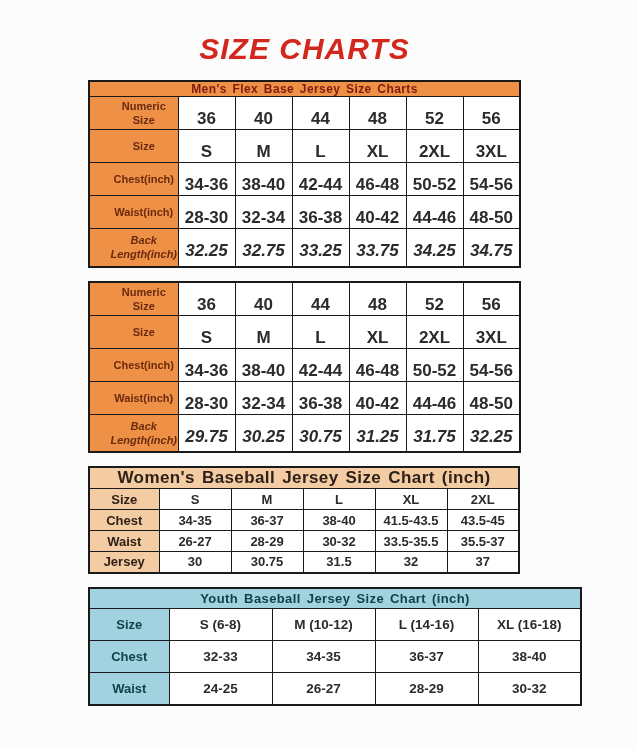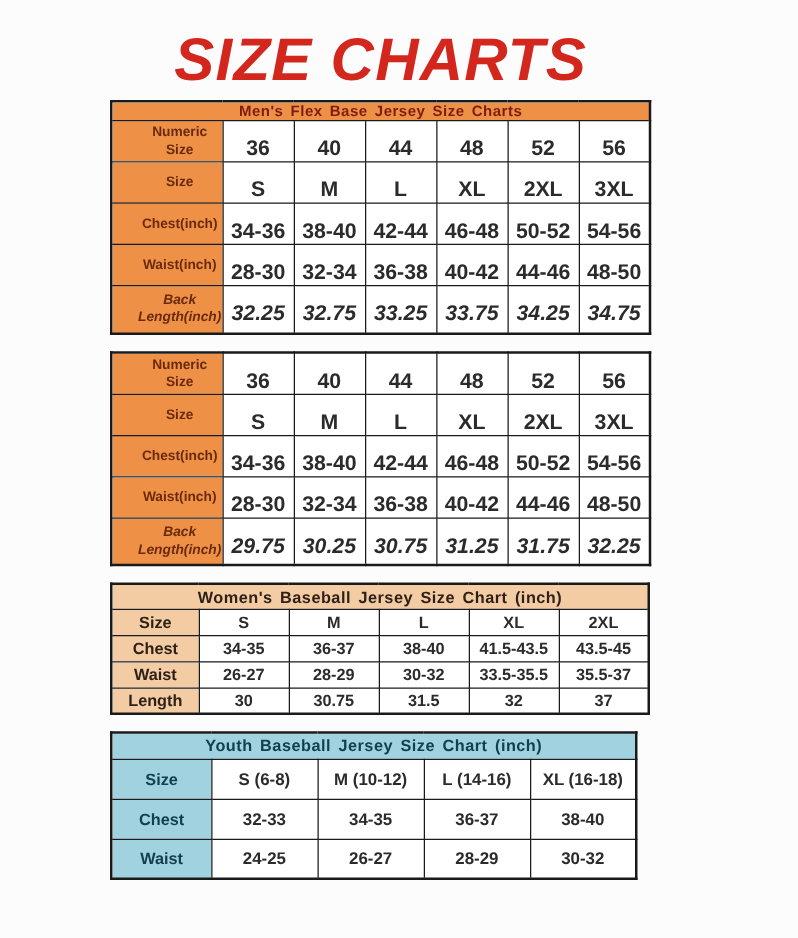--- a/index.html
+++ b/index.html
@@ -8,21 +8,21 @@
     height: 750px;
     background: #fcfcfc;
     font-family: "Liberation Sans", sans-serif;
     overflow: hidden;
   }
   .page { padding: 26px 0 0 88px; width: 638px; }
 
   .title {
     width: 433px;
     text-align: center;
-    font-size: 48px;
+    font-size: 30px;
     line-height: 46px;
     font-weight: bold;
     font-style: italic;
     letter-spacing: 1px;
     color: var(--accent-red, #d3271e);
   }
   .subtitle {
     margin-top: 10px;
     font-size: 21px;
     line-height: 26px;
@@ -72,32 +72,32 @@
   [data-theme="men"] tr.r2 { height: 17px; }
   [data-theme="men"] tr.r3 { height: 17px; }
   [data-theme="men"] tr.r4 { height: 38px; font-style: italic; }
 
   
   [data-theme="women"] { width: 432px; }
   [data-theme="women"] col.label-col { width: 70px; }
   [data-theme="women"] .caption-row th {
     background: var(--women-peach, #f4cca4);
     color: var(--women-text, #2e2118);
-    font-size: 13px; height: 20px;
+    font-size: 17px; height: 20px;
   }
   [data-theme="women"] th.label {
     background: var(--women-peach, #f4cca4);
     color: var(--women-text, #2e2118);
     font-size: 13px; vertical-align: middle;
   }
   [data-theme="women"] td { font-size: 13px; vertical-align: middle; }
   [data-theme="women"] tr.body-row { height: 21px; }
 
   
-  [data-theme="youth"] { width: 422px; margin-top: 2px; }
+  [data-theme="youth"] { width: 494px; margin-top: 2px; }
   [data-theme="youth"] col.label-col { width: 80px; }
   [data-theme="youth"] .caption-row th {
     background: var(--youth-blue, #a0d3df);
     color: var(--youth-text, #14404e);
     font-size: 13px; height: 21px;
   }
   [data-theme="youth"] th.label {
     background: var(--youth-blue, #a0d3df);
     color: var(--youth-text, #14404e);
     font-size: 13px; vertical-align: middle;
@@ -265,21 +265,21 @@
           </tr>
           <tr class="body-row r2">
             <th class="label">Waist</th>
             <td>26-27</td>
             <td>28-29</td>
             <td>30-32</td>
             <td>33.5-35.5</td>
             <td>35.5-37</td>
           </tr>
           <tr class="body-row r4">
-            <th class="label">Length</th>
+            <th class="label">Jersey</th>
             <td>30</td>
             <td>30.75</td>
             <td>31.5</td>
             <td>32</td>
             <td>37</td>
           </tr>
         </tbody>
       </table>
       <table class="size-table" data-theme="youth">
         <colgroup>

